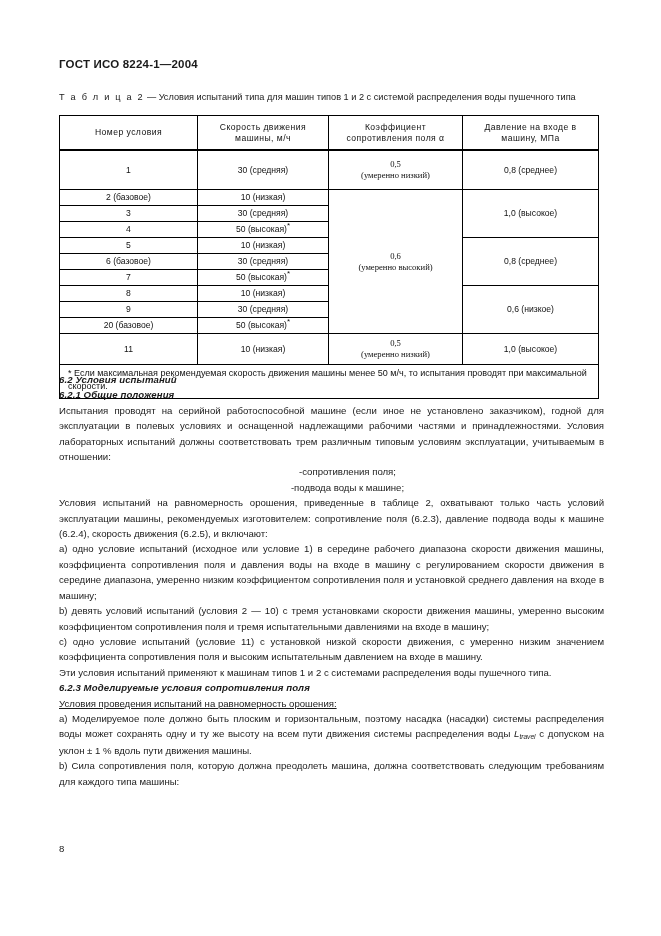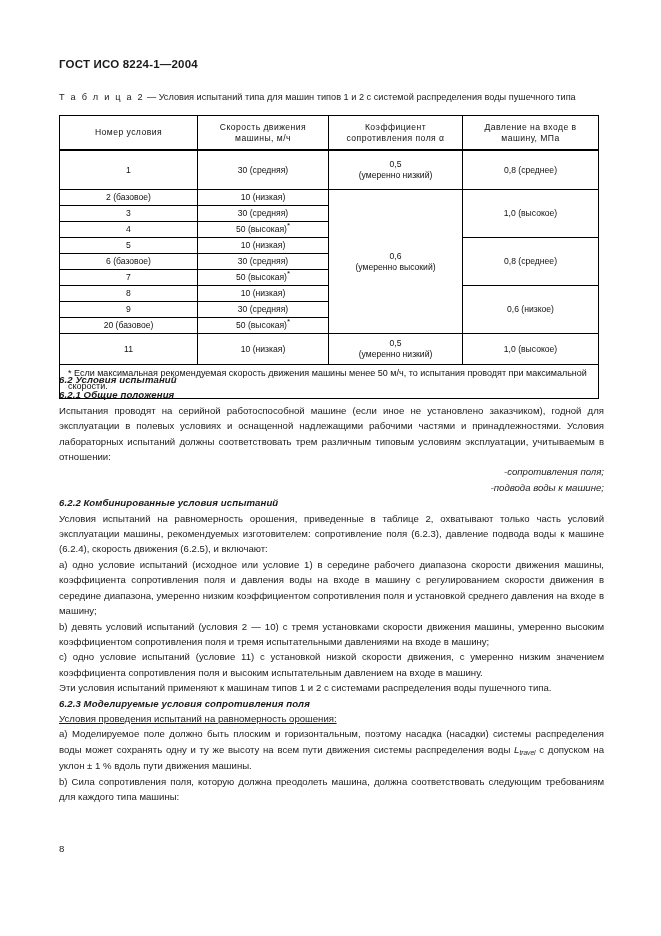--- a/index.html
+++ b/index.html
@@ -78,21 +78,21 @@
 
   .col-num  { width: 138px; }
   .col-spd  { width: 131px; }
   .col-coef { width: 134px; }
   .col-prs  { width: 136px; }
 
   .r-tall td { height: 38px; }
   .r-short td { height: 15px; }
   .r-last td { height: 30px; }
 
-  .cell-2line { line-height: 11.5px; }
+  .cell-2line { line-height: 11.5px; font-family: Liberation Serif, serif; }
   .cell-2line span { display: block; }
 
   .footnote-row td {
     text-align: left;
     padding: 2px 8px 6px 8px;
     line-height: 12.5px;
     font-size: 9px;
     height: auto;
   }
 
@@ -119,22 +119,21 @@
     font-style: italic;
   }
   .h-sub.tight { margin-top: 0px; }
   .para {
     text-indent: 32px;
     text-align: justify;
   }
   .para.nojust { text-align: left; text-decoration: underline; }
   .dash-item {
     padding-left: 32px;
-    text-align: right;
-    font-style: italic;
+    text-align: center;
   }
   .var-italic { font-style: italic; }
   .var-italic sub {
     font-style: italic;
     font-size: 6.6px;
     vertical-align: baseline;
     position: relative;
     top: 2px;
   }
 
@@ -265,21 +264,20 @@
 
   <div class="body-text">
 
     <p class="h-sub">6.2 Условия испытаний</p>
     <p class="h-sub tight">6.2.1 Общие положения</p>
     <p class="para">Испытания проводят на серийной работоспособной машине (если иное не установлено заказчиком), годной для эксплуатации в полевых условиях и оснащенной надлежащими рабочими частями и принадлежностями. Условия лабораторных испытаний должны соответствовать трем различным типовым условиям эксплуатации, учитываемым в отношении:</p>
 
     <p class="dash-item">-сопротивления поля;</p>
     <p class="dash-item">-подвода воды к машине;</p>
 
-    <p class="h-sub">6.2.2 Комбинированные условия испытаний</p>
     <p class="para">Условия испытаний на равномерность орошения, приведенные в таблице 2, охватывают только часть условий эксплуатации машины, рекомендуемых изготовителем: сопротивление поля (6.2.3), давление подвода воды к машине (6.2.4), скорость движения (6.2.5), и включают:</p>
     <p class="para">a) одно условие испытаний (исходное или условие 1) в середине рабочего диапазона скорости движения машины, коэффициента сопротивления поля и давления воды на входе в машину с регулированием скорости движения в середине диапазона, умеренно низким коэффициентом сопротивления поля и установкой среднего давления на входе в машину;</p>
     <p class="para">b) девять условий испытаний (условия 2 — 10) с тремя установками скорости движения машины, умеренно высоким коэффициентом сопротивления поля и тремя испытательными давлениями на входе в машину;</p>
     <p class="para">c) одно условие испытаний (условие 11) с установкой низкой скорости движения, с умеренно низким значением коэффициента сопротивления поля и высоким испытательным давлением на входе в машину.</p>
     <p class="para">Эти условия испытаний применяют к машинам типов 1 и 2 с системами распределения воды пушечного типа.</p>
 
     <p class="h-sub">6.2.3 Моделируемые условия сопротивления поля</p>
     <p class="para nojust">Условия проведения испытаний на равномерность орошения:</p>
 
     <p class="para"><span>a) Моделируемое поле должно быть плоским и горизонтальным, поэтому насадка (насадки) системы распределения воды может сохранять одну и ту же высоту на всем пути движения системы распределения воды </span><span class="var-italic"><span>L</span><sub>travel</sub></span><span> с допуском на уклон ± 1 % вдоль пути движения машины.</span></p>

